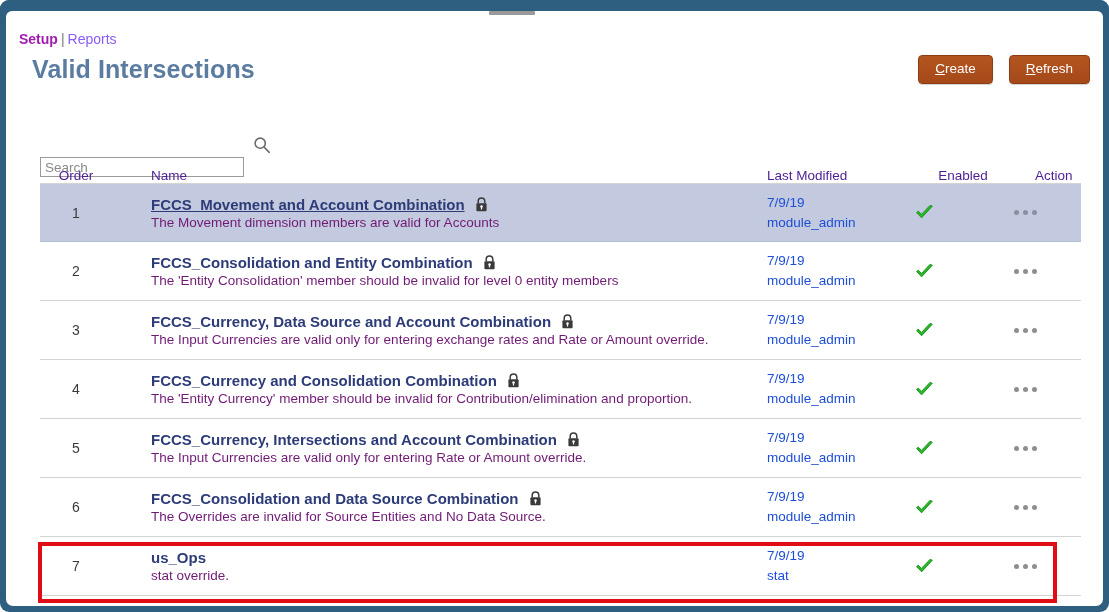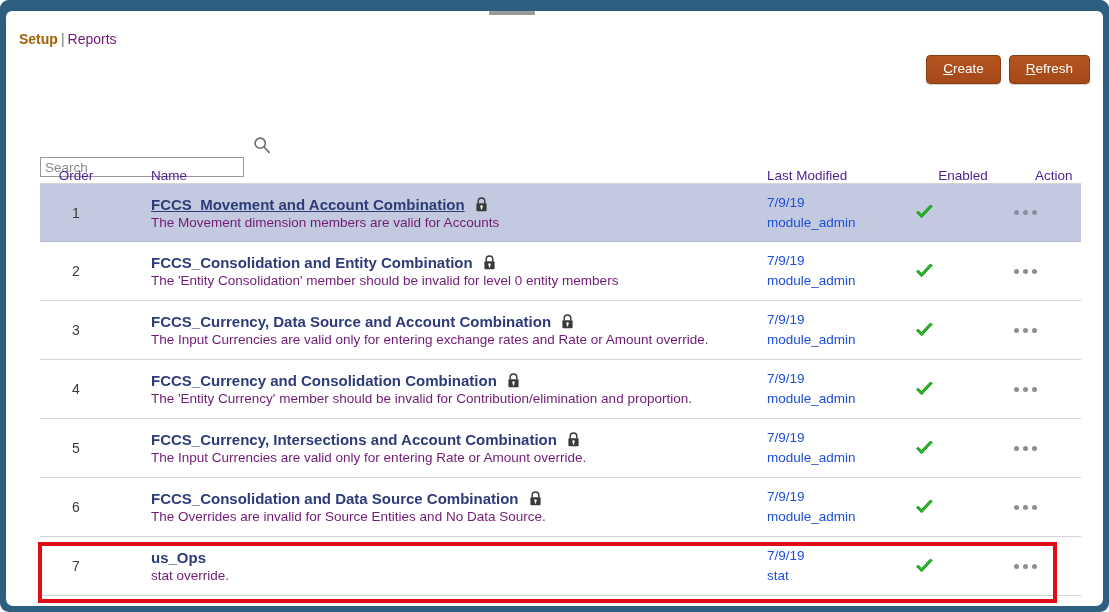--- a/index.html
+++ b/index.html
@@ -50,29 +50,29 @@
   
   #breadcrumb {
     position: absolute;
     left: 13px; top: 20px;
     font-size: 14px;
     color: #2c3e66;
     white-space: nowrap;
   }
   #breadcrumb .crumb-current {
     font-weight: bold;
-    color: #a16207;
+    color: #a21caf;
   }
   #breadcrumb .crumb-sep {
     color: #7b7b7b;
     padding: 0 3px;
     font-weight: normal;
   }
   #breadcrumb .crumb-link {
-    color: #701a75;
+    color: #8b5cf6;
     cursor: pointer;
   }
 
   
   #page-title {
     position: absolute;
     left: 26px; top: 44px;
     font-size: 25px;
     font-weight: bold;
     color: #5a7ca0;
@@ -91,20 +91,21 @@
     background: linear-gradient(#b2551f, #a6491a);
     border: 1px solid #8d3d14;
     border-radius: 4px;
     color: #ffffff;
     font-size: 13.5px;
     padding: 5px 16px 6px 16px;
     cursor: pointer;
     font-family: "Liberation Sans", sans-serif;
     line-height: 1.15;
     box-shadow: 0 1px 1px rgba(0,0,0,0.18);
+    margin-left: 8px;
   }
   .btn u { text-decoration: underline; }
 
   
   #search-row {
     position: absolute;
     left: 34px; top: 102px;
     display: flex;
     align-items: center;
   }
@@ -232,20 +233,21 @@
 <div id="window-frame">
   <div id="titlebar-strip"></div>
   <div id="drag-handle"></div>
 
   <div id="page">
 
     <div id="breadcrumb">
       <span class="crumb-current">Setup</span><span class="crumb-sep">|</span><span class="crumb-link">Reports</span>
     </div>
 
+    <div id="page-title">Valid Intersections</div>
 
     <div id="action-buttons">
       <button class="btn" id="create-btn"><u>C</u>reate</button>
       <button class="btn" id="refresh-btn"><u>R</u>efresh</button>
     </div>
 
     <div id="search-row">
       <input id="search-input" type="text" placeholder="Search" style="">
       <svg id="search-icon-btn" viewBox="0 0 18 18">
         <circle cx="7.2" cy="7.2" r="5.1" fill="none" stroke="#6b6b6b" stroke-width="1.6"></circle>

